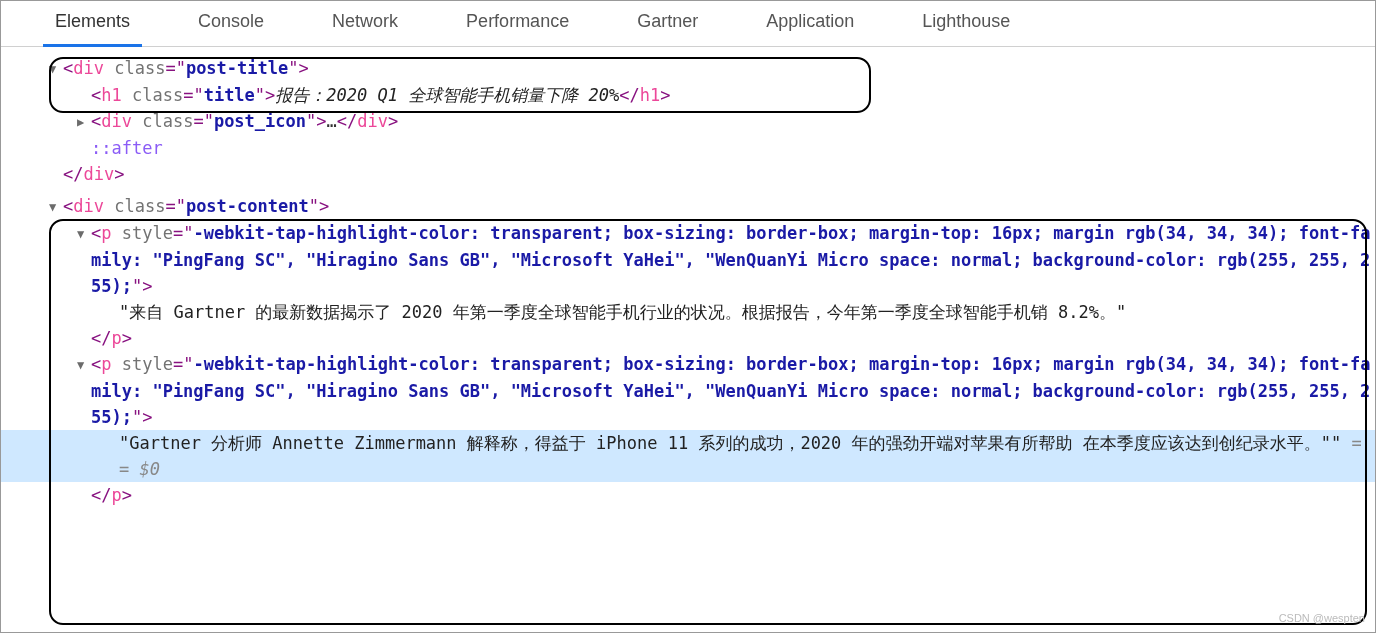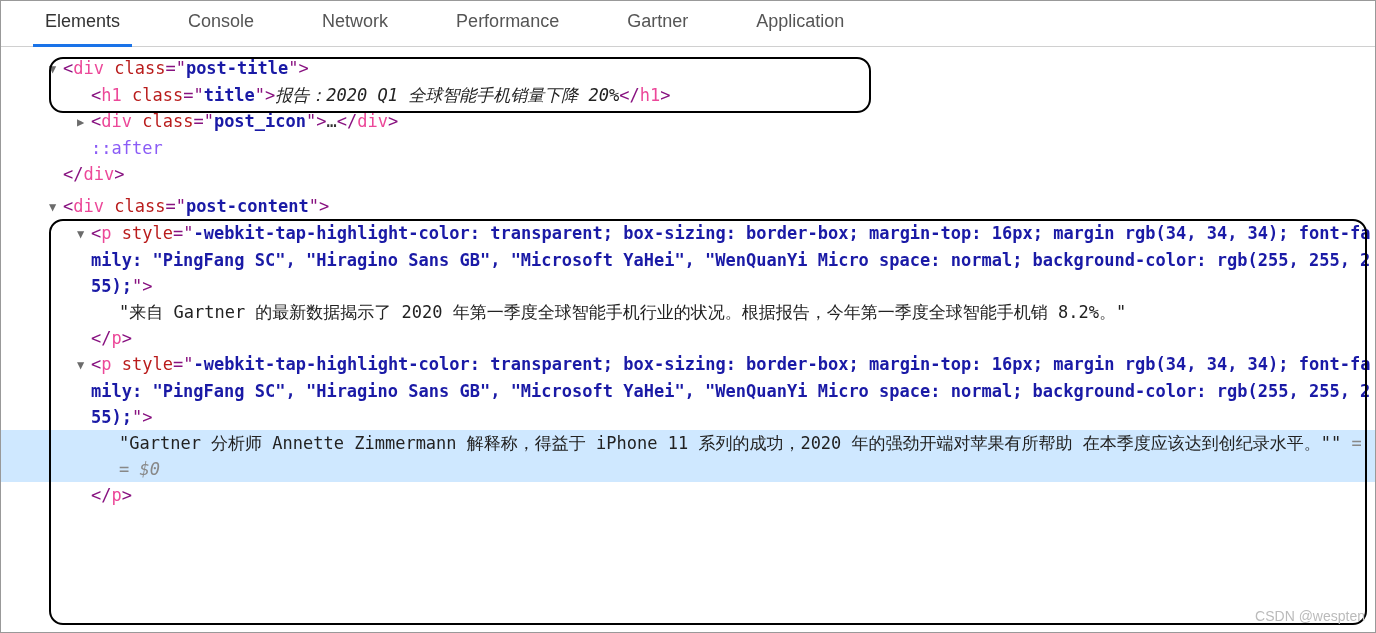--- a/index.html
+++ b/index.html
@@ -20,21 +20,21 @@
     height: 633px;
     position: relative;
     overflow: hidden;
   }
   .tabs {
     display: flex;
     align-items: stretch;
     border-bottom: 1px solid #d0d0d0;
     height: 46px;
     background: #fff;
-    padding-left: 24px;
+    padding-left: 34px;
   }
   .tab {
     padding: 10px 20px 0 20px;
     font-size: 18px;
     color: #555;
     cursor: pointer;
     position: relative;
     margin-right: 28px;
   }
   .tab.active {
@@ -65,21 +65,21 @@
   .ind2 { padding-left: 118px; }
   .tri {
     display: inline-block;
     width: 14px;
     margin-left: -14px;
     color: #6b6b6b;
     font-size: 12px;
     vertical-align: 1px;
   }
   .t-tag   { color: #ec4899; }  
-  .t-attr  { color: #b91c1c; }  
+  .t-attr  { color: #737373; }  
   .t-str   { color: #1a1aa6; font-weight: bold; }  
   .t-text  { color: #222; font-style: italic; }
   .t-punct { color: #881280; }
   .t-pseudo{ color: #8b5cf6; }
   .t-dots  { color: #333; }
   .t-quoted{ color: #222; }
   .t-selmark { color: #888; font-style: italic; }
   .box-title {
     position: absolute;
     left: 48px; top: 56px;
@@ -95,21 +95,21 @@
     border: 2px solid #000;
     border-radius: 14px;
     pointer-events: none;
   }
   .selected-line {
     background: #cfe8ff;
   }
   .watermark {
     position: absolute;
     right: 10px; bottom: 8px;
-    font-size: 14px;
+    font-size: 11px;
     color: #bbb;
     font-family: Arial, sans-serif;
   }
   .wrap-block {
     white-space: normal;
     word-break: break-all;
     padding-right: 4px;
   }
   .wrap-block.ind1 { padding-left: 90px; }
   .wrap-block.ind2 { padding-left: 118px; }
@@ -120,20 +120,21 @@
 
 <div class="frame">
 
   <div class="tabs">
     <div class="tab active">Elements</div>
     <div class="tab">Console</div>
     <div class="tab">Network</div>
     <div class="tab">Performance</div>
     <div class="tab">Gartner</div>
     <div class="tab">Application</div>
+    <div class="tab">Lighthouse</div>
   </div>
 
   <div class="dom-area">
 
     <div class="row ind0 code-line">
       <span class="tri">▼</span><span class="t-punct">&lt;</span><span class="t-tag">div</span> <span class="t-attr">class</span><span class="t-punct">="</span><span class="t-str">post-title</span><span class="t-punct">"&gt;</span>
     </div>
 
     <div class="row ind1 code-line">
       <span class="t-punct">&lt;</span><span class="t-tag">h1</span> <span class="t-attr">class</span><span class="t-punct">="</span><span class="t-str">title</span><span class="t-punct">"&gt;</span><span class="t-text">报告：2020 Q1 全球智能手机销量下降 20%</span><span class="t-punct">&lt;/</span><span class="t-tag">h1</span><span class="t-punct">&gt;</span>

